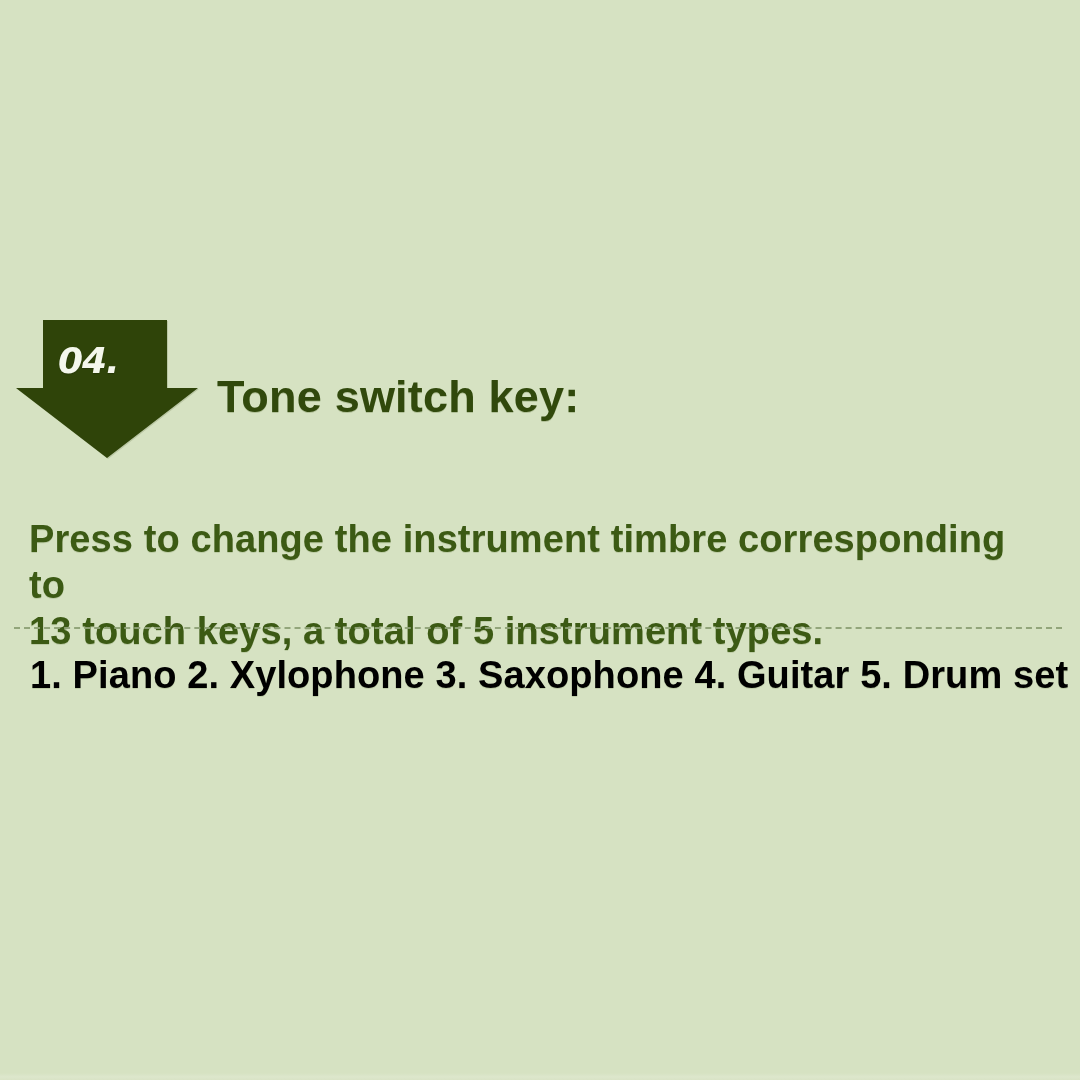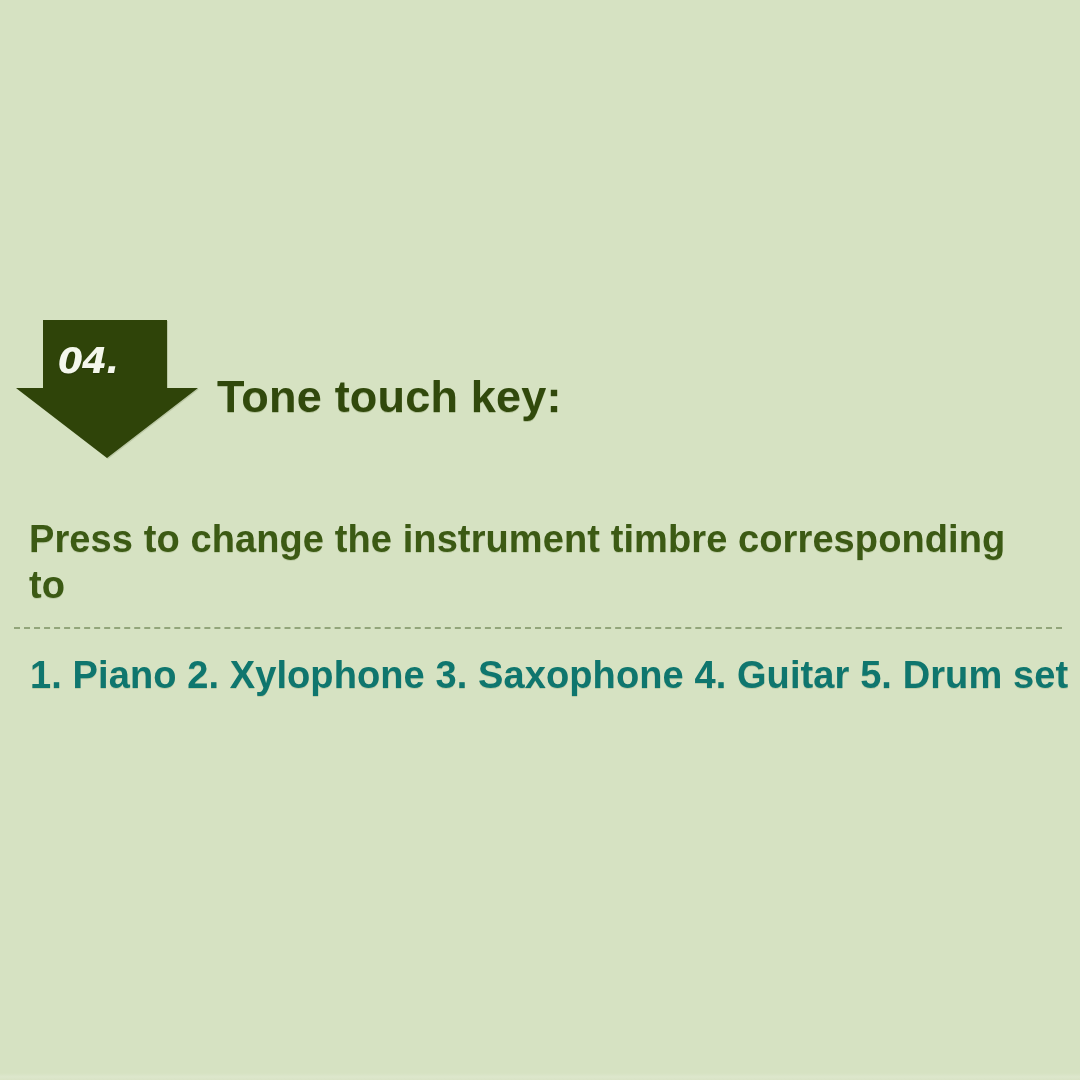--- a/index.html
+++ b/index.html
@@ -108,21 +108,21 @@
   }
 
   
   .instrument-list {
     position: absolute;
     left: 30px;
     top: 652px;
     width: 1030px;
     font-size: 38px;
     font-weight: bold;
-    color: #0f766e;
+    color: #000000;
     line-height: 46px;
     letter-spacing: 0.1px;
     white-space: nowrap;
     text-shadow: 0 1px 0 rgba(80,105,40,0.18);
   }
 
   
   .bottom-edge {
     position: absolute;
     left: 0;
@@ -142,25 +142,26 @@
     <div class="step-arrow">
       <svg viewBox="0 0 182 138" xmlns="http://www.w3.org/2000/svg" aria-hidden="true">
         <polygon points="27,0 151,0 151,68 182,68 91,138 0,68 27,68" fill="#2f4409"></polygon>
       </svg>
     </div>
 
     <div class="step-number">
       <span>04.</span>
     </div>
 
-    <div class="step-title">Tone touch key:</div>
+    <div class="step-title">Tone switch key:</div>
   </div>
 
   <div class="step-body">
     <p>Press to change the instrument timbre corresponding to</p>
+    <p>13 touch keys, a total of 5 instrument types.</p>
   </div>
 
   <div class="divider"></div>
 
   <div class="instrument-list">1. Piano 2. Xylophone 3. Saxophone 4. Guitar 5. Drum set</div>
 
   <div class="bottom-edge"></div>
 
 </div>
 

